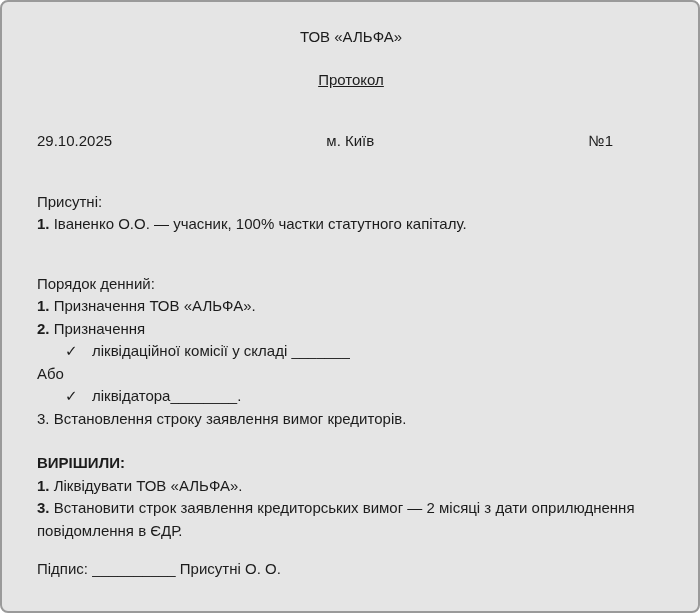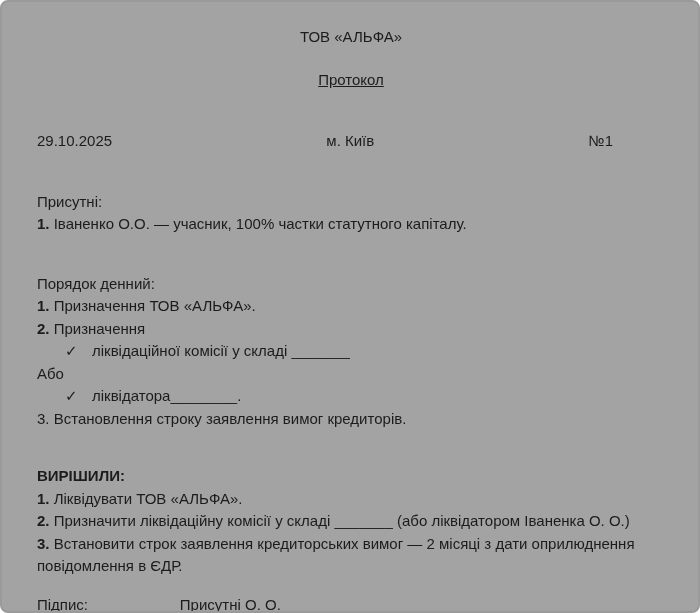--- a/index.html
+++ b/index.html
@@ -2,36 +2,36 @@
 <html><head>
 <meta charset="utf-8">
 <style>
   html, body { margin: 0; padding: 0; background: #ffffff; }
   .page {
     box-sizing: border-box;
     width: 700px;
     height: 613px;
     border: 2px solid #9a9a9a;
     border-radius: 8px;
-    background: #a3a3a3;
+    background: #e5e5e5;
     overflow: hidden;
     font-family: "Liberation Sans", "DejaVu Sans", sans-serif;
     font-size: 15px;
     line-height: 22.5px;
     color: #1c1c1c;
     padding: 24px 33px 0 35px;
   }
   p { margin: 0; }
   .center { text-align: center; }
   .num { font-weight: 700; }
   .gap-protokol   { margin-top: 20px; text-decoration: underline; }
   .gap-daterow    { margin-top: 39px; }
   .gap-attendees  { margin-top: 38px; }
   .gap-section    { margin-top: 37px; }
-  .gap-resolved   { margin-top: 35px; }
+  .gap-resolved   { margin-top: 22px; }
   .gap-signature  { margin-top: 16px; }
   .date-row {
     display: flex;
     justify-content: space-between;
     align-items: baseline;
   }
   .date-row .right-cell { padding-right: 52px; }
   .check-line { padding-left: 28px; }
   .check-icon {
     display: inline-block;
@@ -61,18 +61,17 @@
   <p class="gap-section">Порядок денний:</p>
   <p><span class="num">1.</span> <span>Призначення ТОВ «АЛЬФА».</span></p>
   <p><span class="num">2.</span> <span>Призначення</span></p>
   <p class="check-line"><span class="check-icon">✓</span><span>ліквідаційної комісії у складі _______</span></p>
   <p>Або</p>
   <p class="check-line"><span class="check-icon">✓</span><span>ліквідатора________.</span></p>
   <p><span>3.</span> <span>Встановлення строку заявлення вимог кредиторів.</span></p>
 
   <p class="num gap-resolved">ВИРІШИЛИ:</p>
   <p><span class="num">1.</span> <span>Ліквідувати ТОВ «АЛЬФА».</span></p>
-  <p class="nowrap"><span class="num">2.</span> <span>Призначити ліквідаційну комісії у складі _______ (або ліквідатором Іваненка О. О.)</span></p>
   <p><span class="num">3.</span> <span>Встановити строк заявлення кредиторських вимог — 2 місяці з дати оприлюднення повідомлення в ЄДР.</span></p>
 
   <p class="gap-signature"><span>Підпис:</span> <span>__________</span> <span>Присутні О. О.</span></p>
 
 </div>
 
 </body></html>

